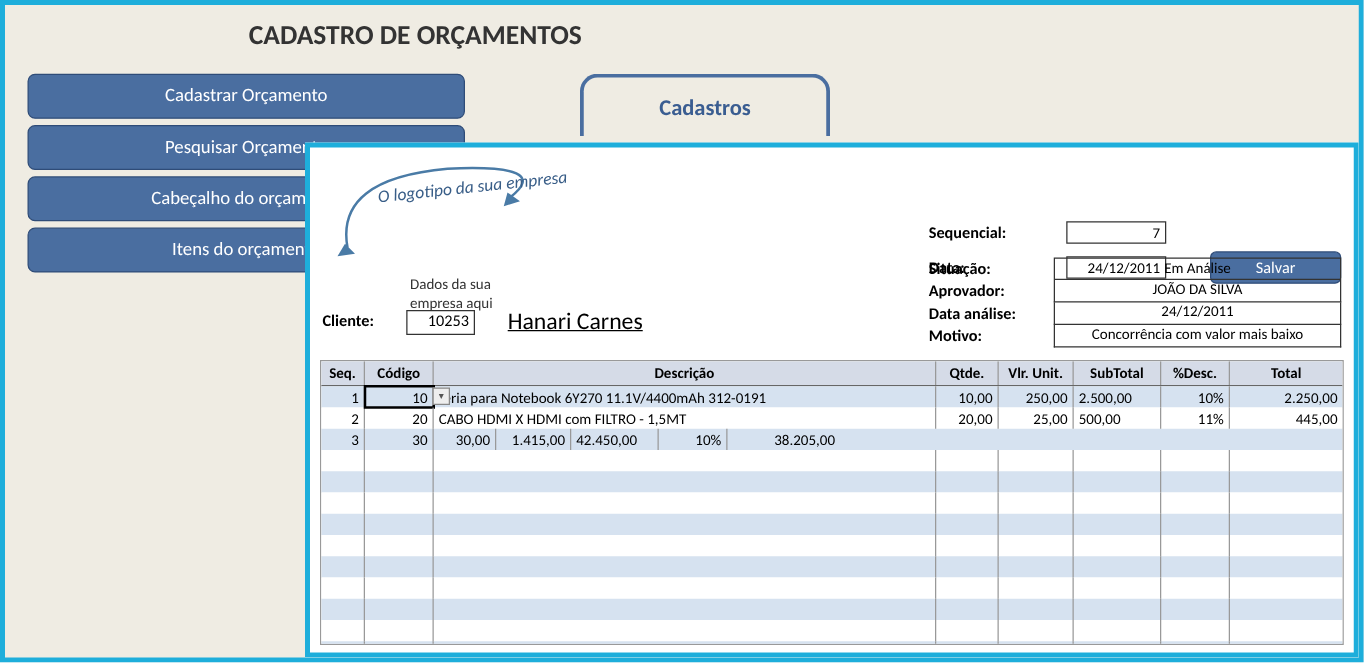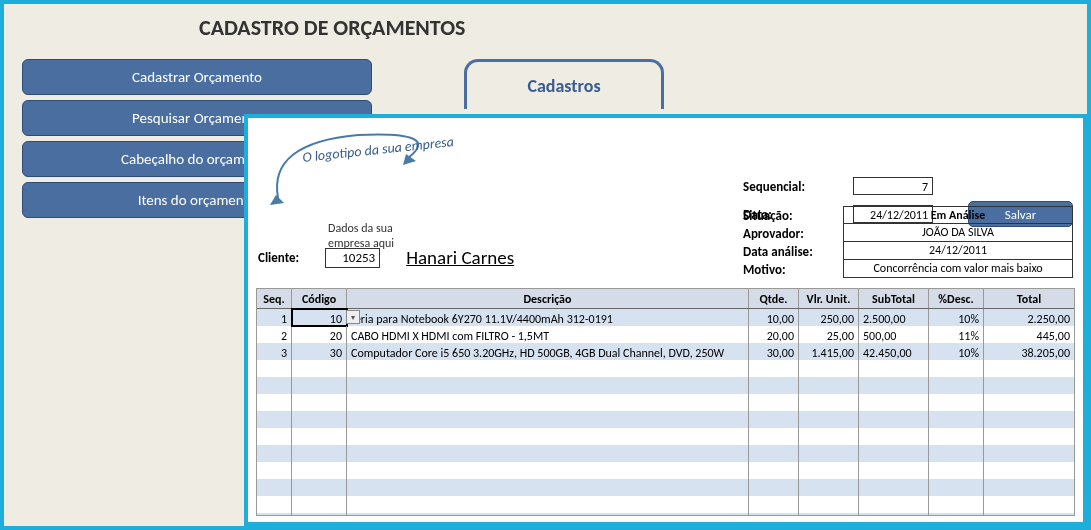--- a/index.html
+++ b/index.html
@@ -286,21 +286,21 @@
       <div class="hb-row">
         <div class="hb-label">Data:</div>
         <div class="hb-val">24/12/2011</div>
         <div class="small-btn">Salvar</div>
       </div>
     </div>
 
     <div class="status-block">
       <div class="st-row">
         <div class="st-label">Situação:</div>
-        <div class="st-val" style="font-weight:bold">Em Análise</div>
+        <div class="st-val" style="font-weight:normal">Em Análise</div>
       </div>
       <div class="st-row">
         <div class="st-label">Aprovador:</div>
         <div class="st-val">JOÃO DA SILVA</div>
       </div>
       <div class="st-row">
         <div class="st-label">Data análise:</div>
         <div class="st-val">24/12/2011</div>
       </div>
       <div class="st-row">
@@ -343,21 +343,20 @@
             <div class="col c-desc">CABO HDMI X HDMI com FILTRO - 1,5MT</div>
             <div class="col c-qtde">20,00</div>
             <div class="col c-unit">25,00</div>
             <div class="col c-sub">500,00</div>
             <div class="col c-desc2">11%</div>
             <div class="col c-tot">445,00</div>
           </div>
           <div class="row">
             <div class="col c-seq">3</div>
             <div class="col c-cod">30</div>
-            <div class="col c-desc">Computador Core i5 650 3.20GHz, HD 500GB, 4GB Dual Channel, DVD, 250W</div>
             <div class="col c-qtde">30,00</div>
             <div class="col c-unit">1.415,00</div>
             <div class="col c-sub">42.450,00</div>
             <div class="col c-desc2">10%</div>
             <div class="col c-tot">38.205,00</div>
           </div>
           <div class="row">
             <div class="col c-seq"></div>
             <div class="col c-cod"></div>
             <div class="col c-desc"></div>

